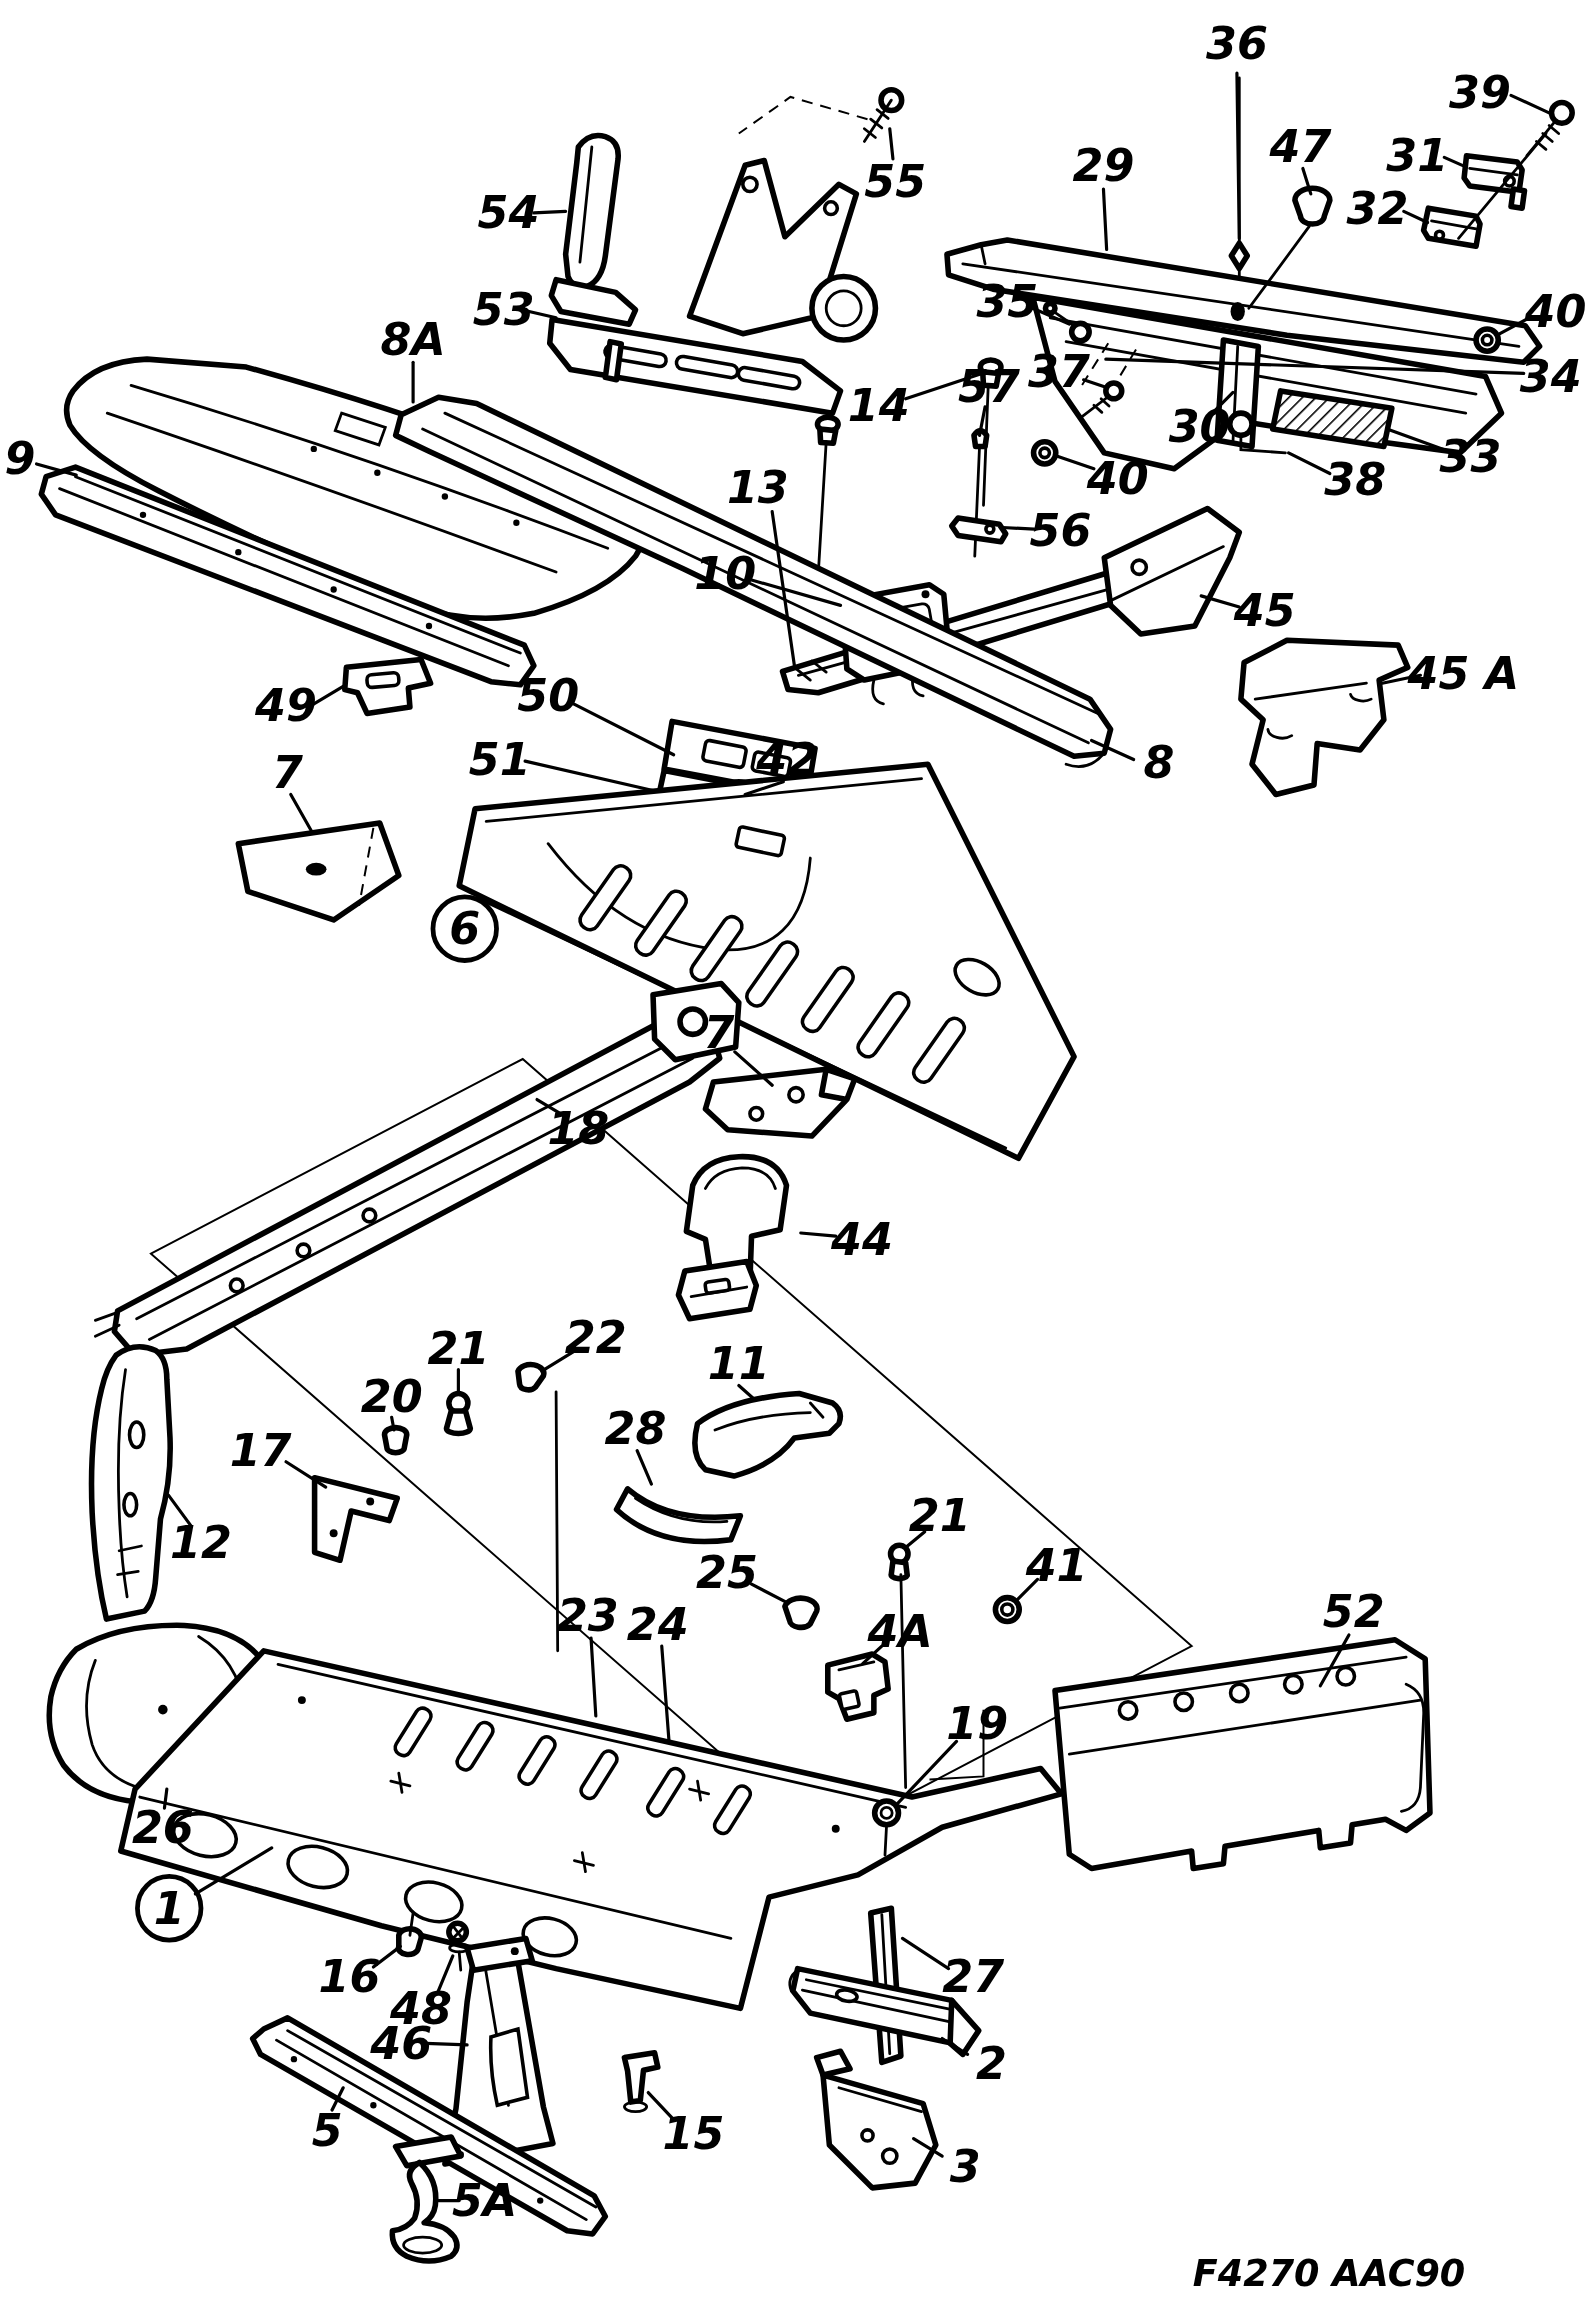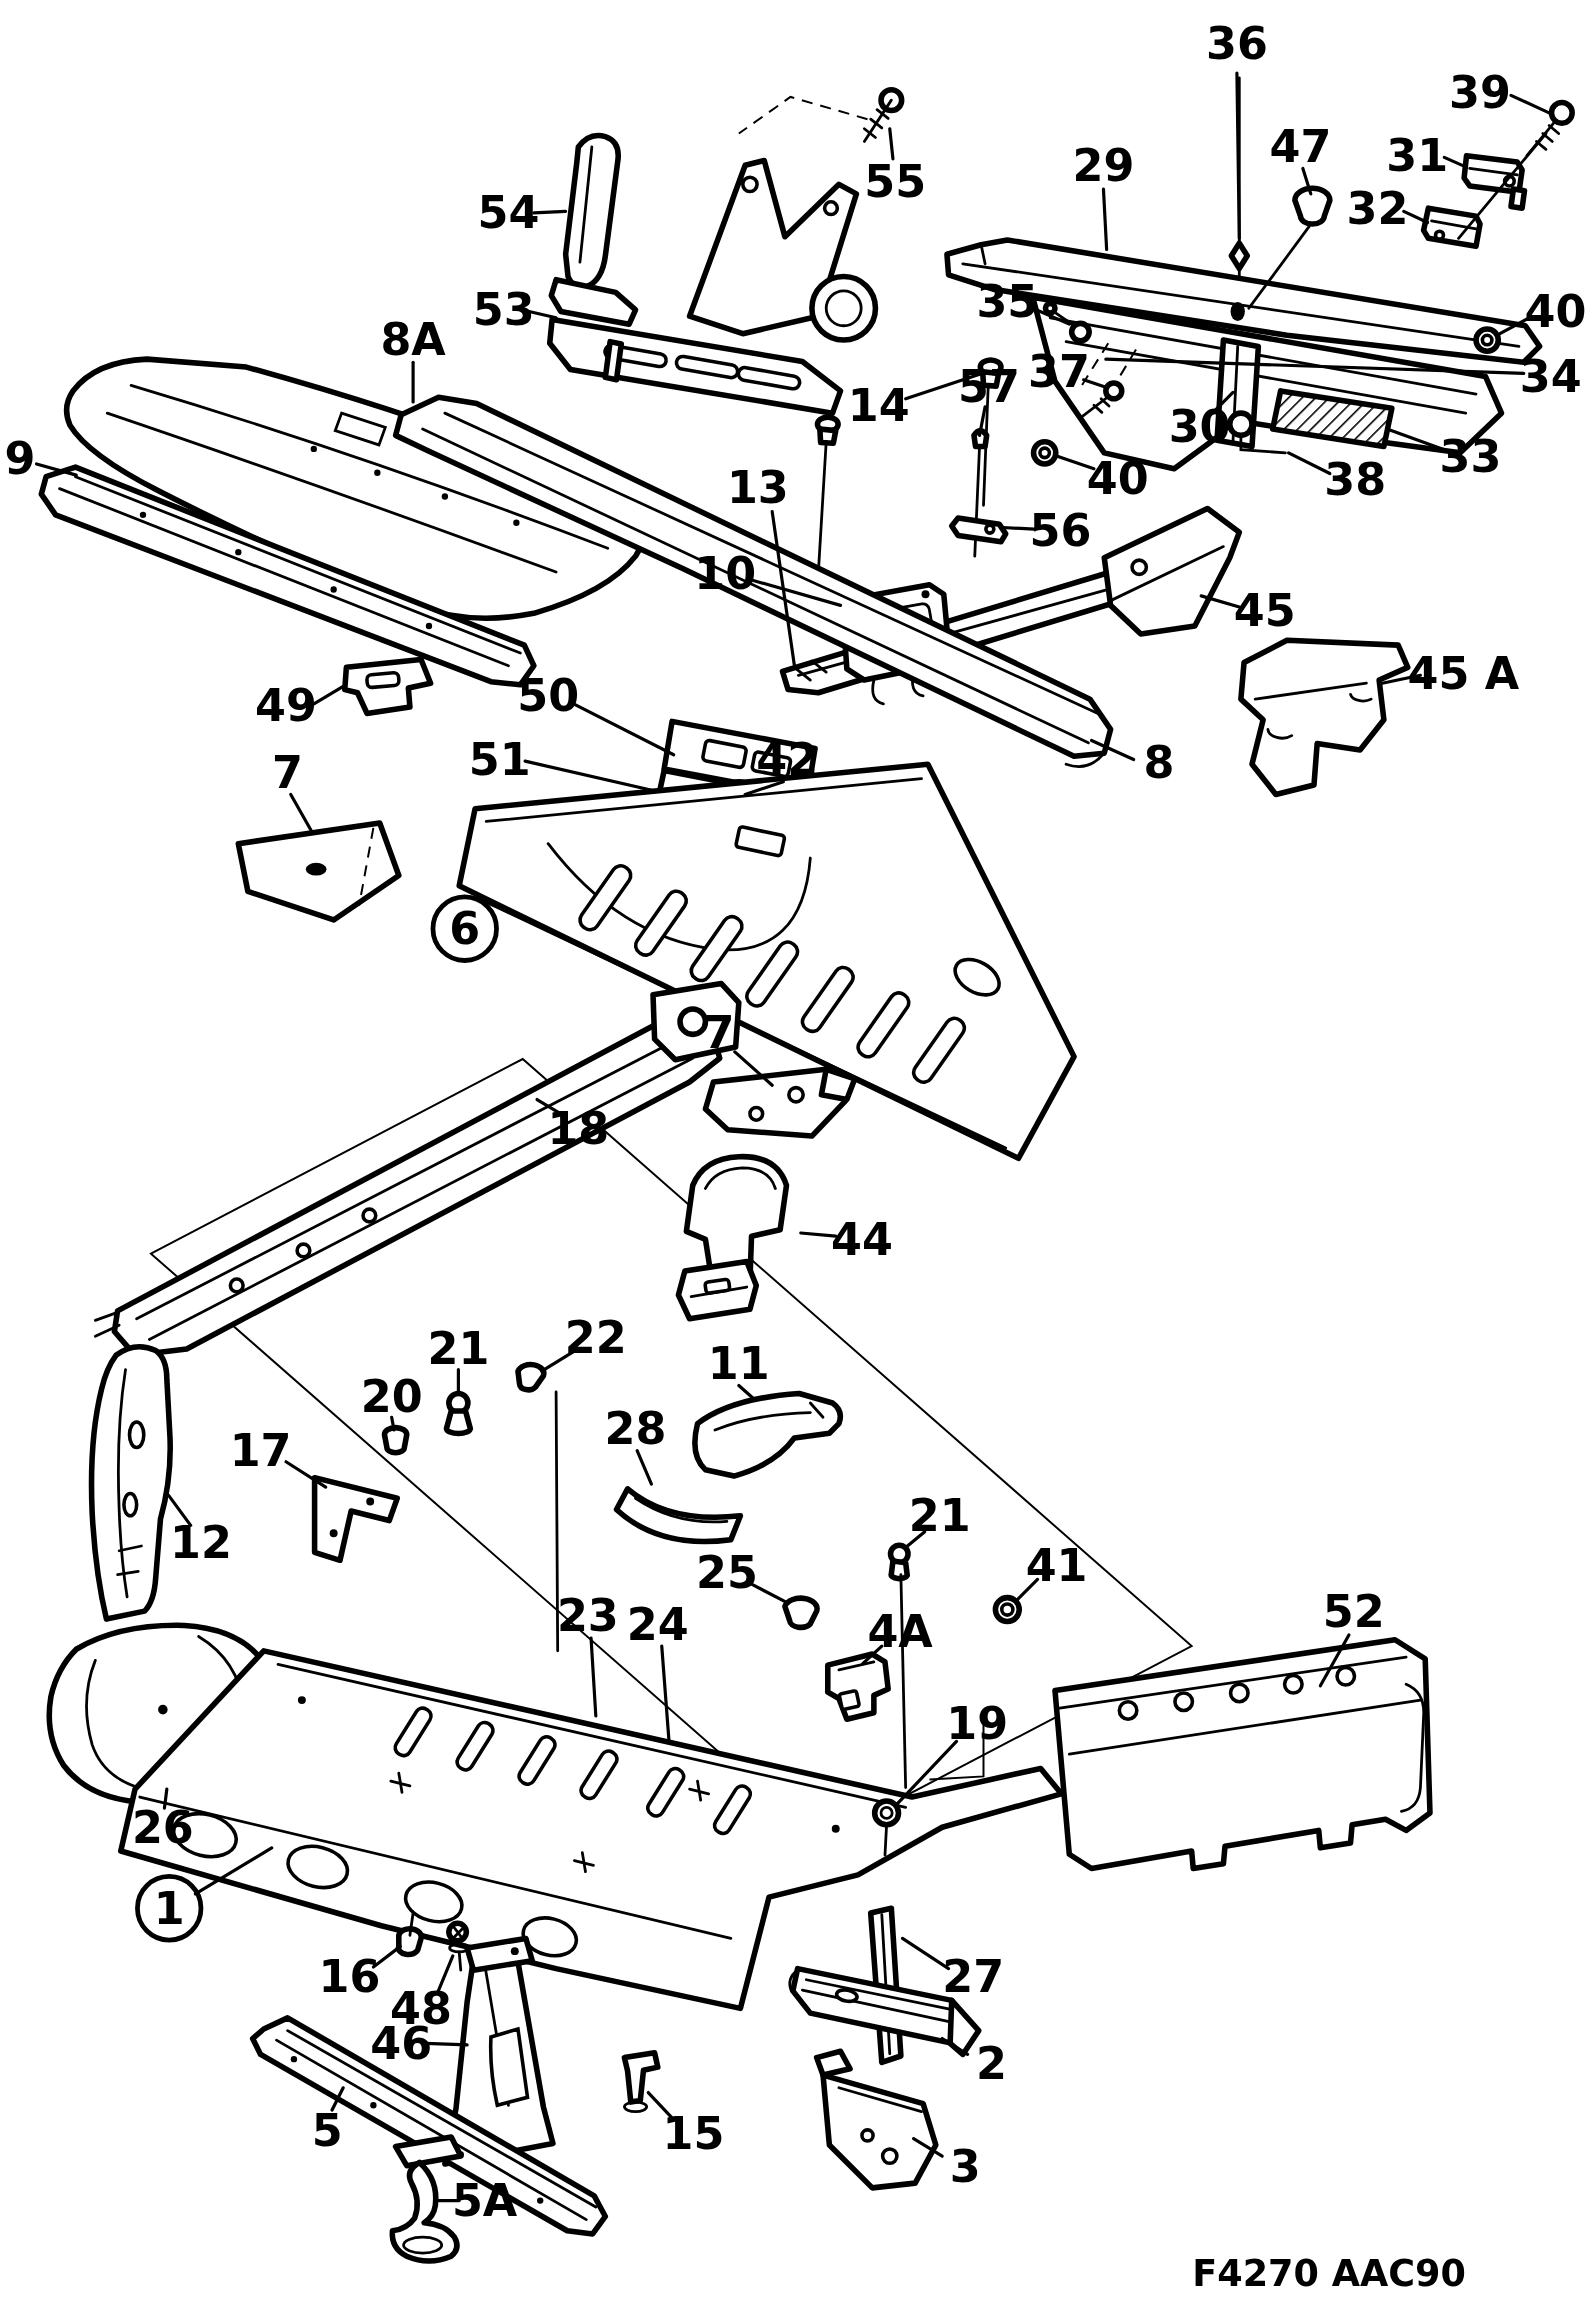--- a/index.html
+++ b/index.html
@@ -1,17 +1,17 @@
 <!DOCTYPE html>
 <html style="--ink: #000000; --paper: #ffffff;font-size:12.7px"><head>
 <meta charset="utf-8">
 <style>
   :root { --ink:#000000; --paper:#ffffff; }
   html,body { margin:0; padding:0; background:var(--paper); }
-  .page { width:1596px; height:2312px; position:relative; background:var(--paper); overflow:hidden; }
+  .page { width:1596px; height:2312px; position:relative; background:var(--paper); overflow:hidden;font-style:italic; }
   svg { display:block; }
   .part   { fill:var(--paper); stroke:var(--ink); stroke-width:7; stroke-linejoin:round; stroke-linecap:round; }
   .detail { fill:none; stroke:var(--ink); stroke-width:3.5; stroke-linecap:round; }
   .hole   { fill:var(--paper); stroke:var(--ink); stroke-width:4.5; }
   .dark   { fill:var(--ink); stroke:none; }
   .leader { stroke:var(--ink); stroke-width:4; stroke-linecap:round; }
   .phantom{ fill:none; stroke:var(--ink); stroke-width:2.5; }
   .dashed { stroke-dasharray:14 10; }
   .callout { font-family:"DejaVu Sans","Liberation Sans",sans-serif; font-weight:700; font-size:56px; fill:var(--ink); }
   .callout-circle { fill:none; stroke:var(--ink); stroke-width:6; }

